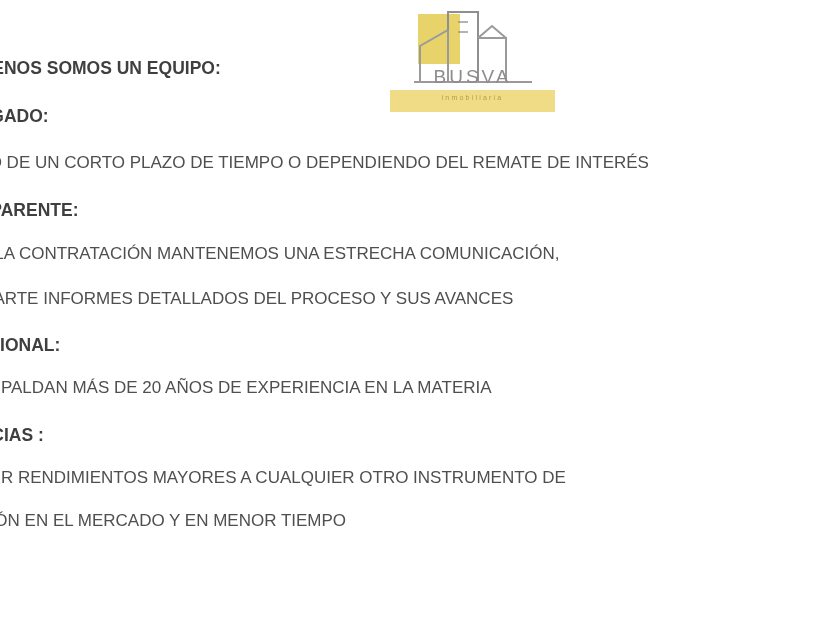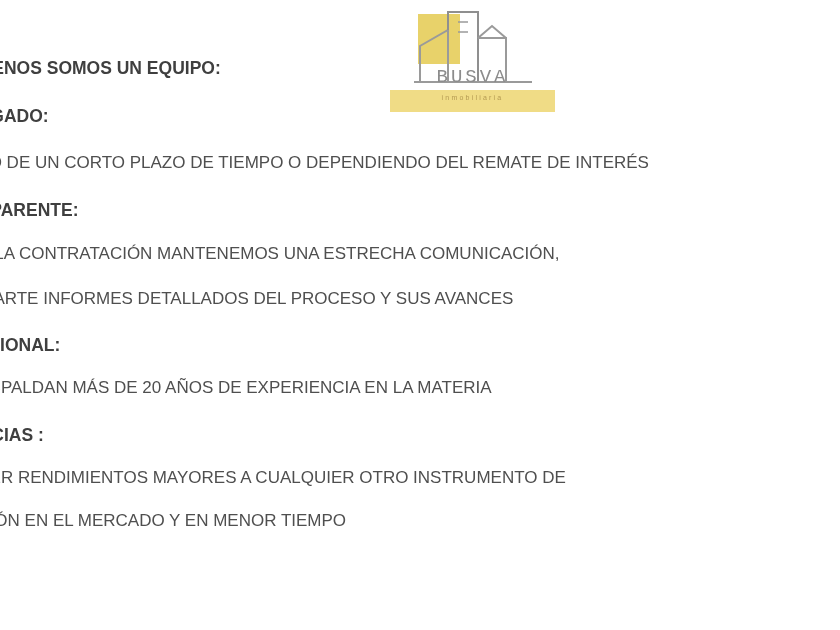--- a/index.html
+++ b/index.html
@@ -55,21 +55,21 @@
   }
   .logo-name {
     position: absolute;
     left: 0;
     top: 58px;
     width: 165px;
     text-align: center;
     font-size: 19px;
     letter-spacing: 3px;
     color: #8c8c8c;
-    font-family: Liberation Mono, monospace;
+    font-family: Liberation Sans, sans-serif;
   }
   .logo-sub {
     position: absolute;
     left: 0;
     top: 86px;
     width: 165px;
     text-align: center;
     font-size: 7px;
     letter-spacing: 2.2px;
     color: #b49a52;

